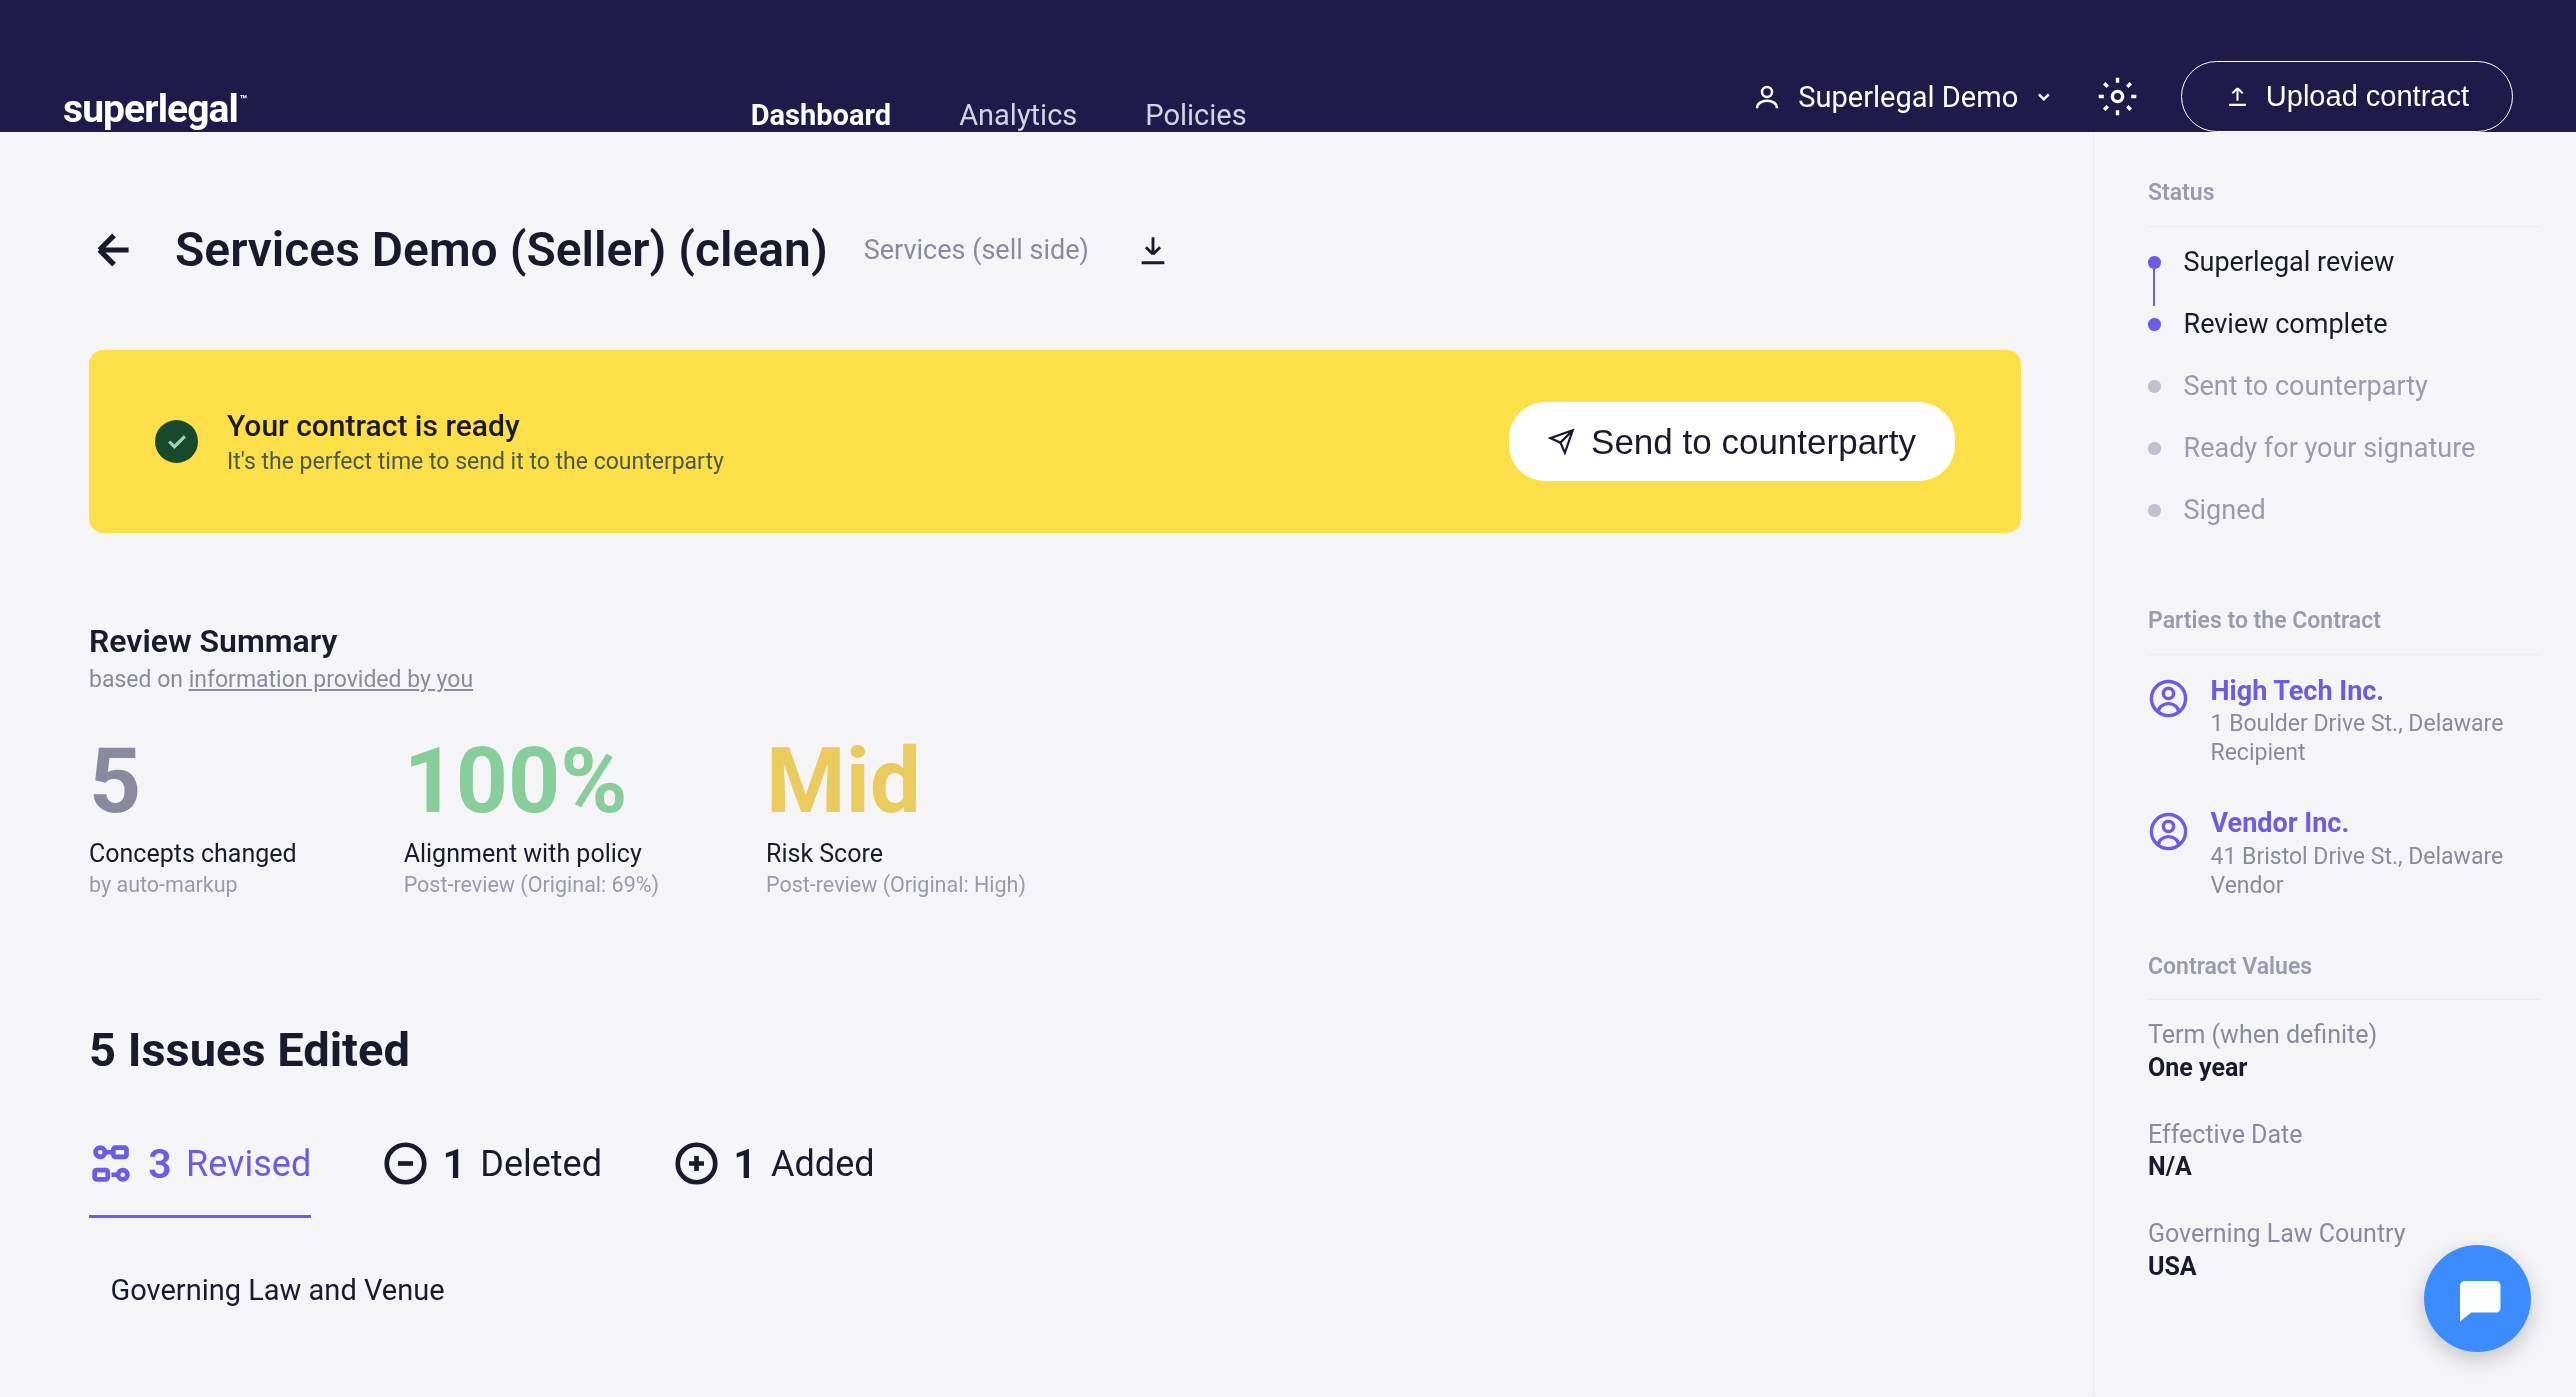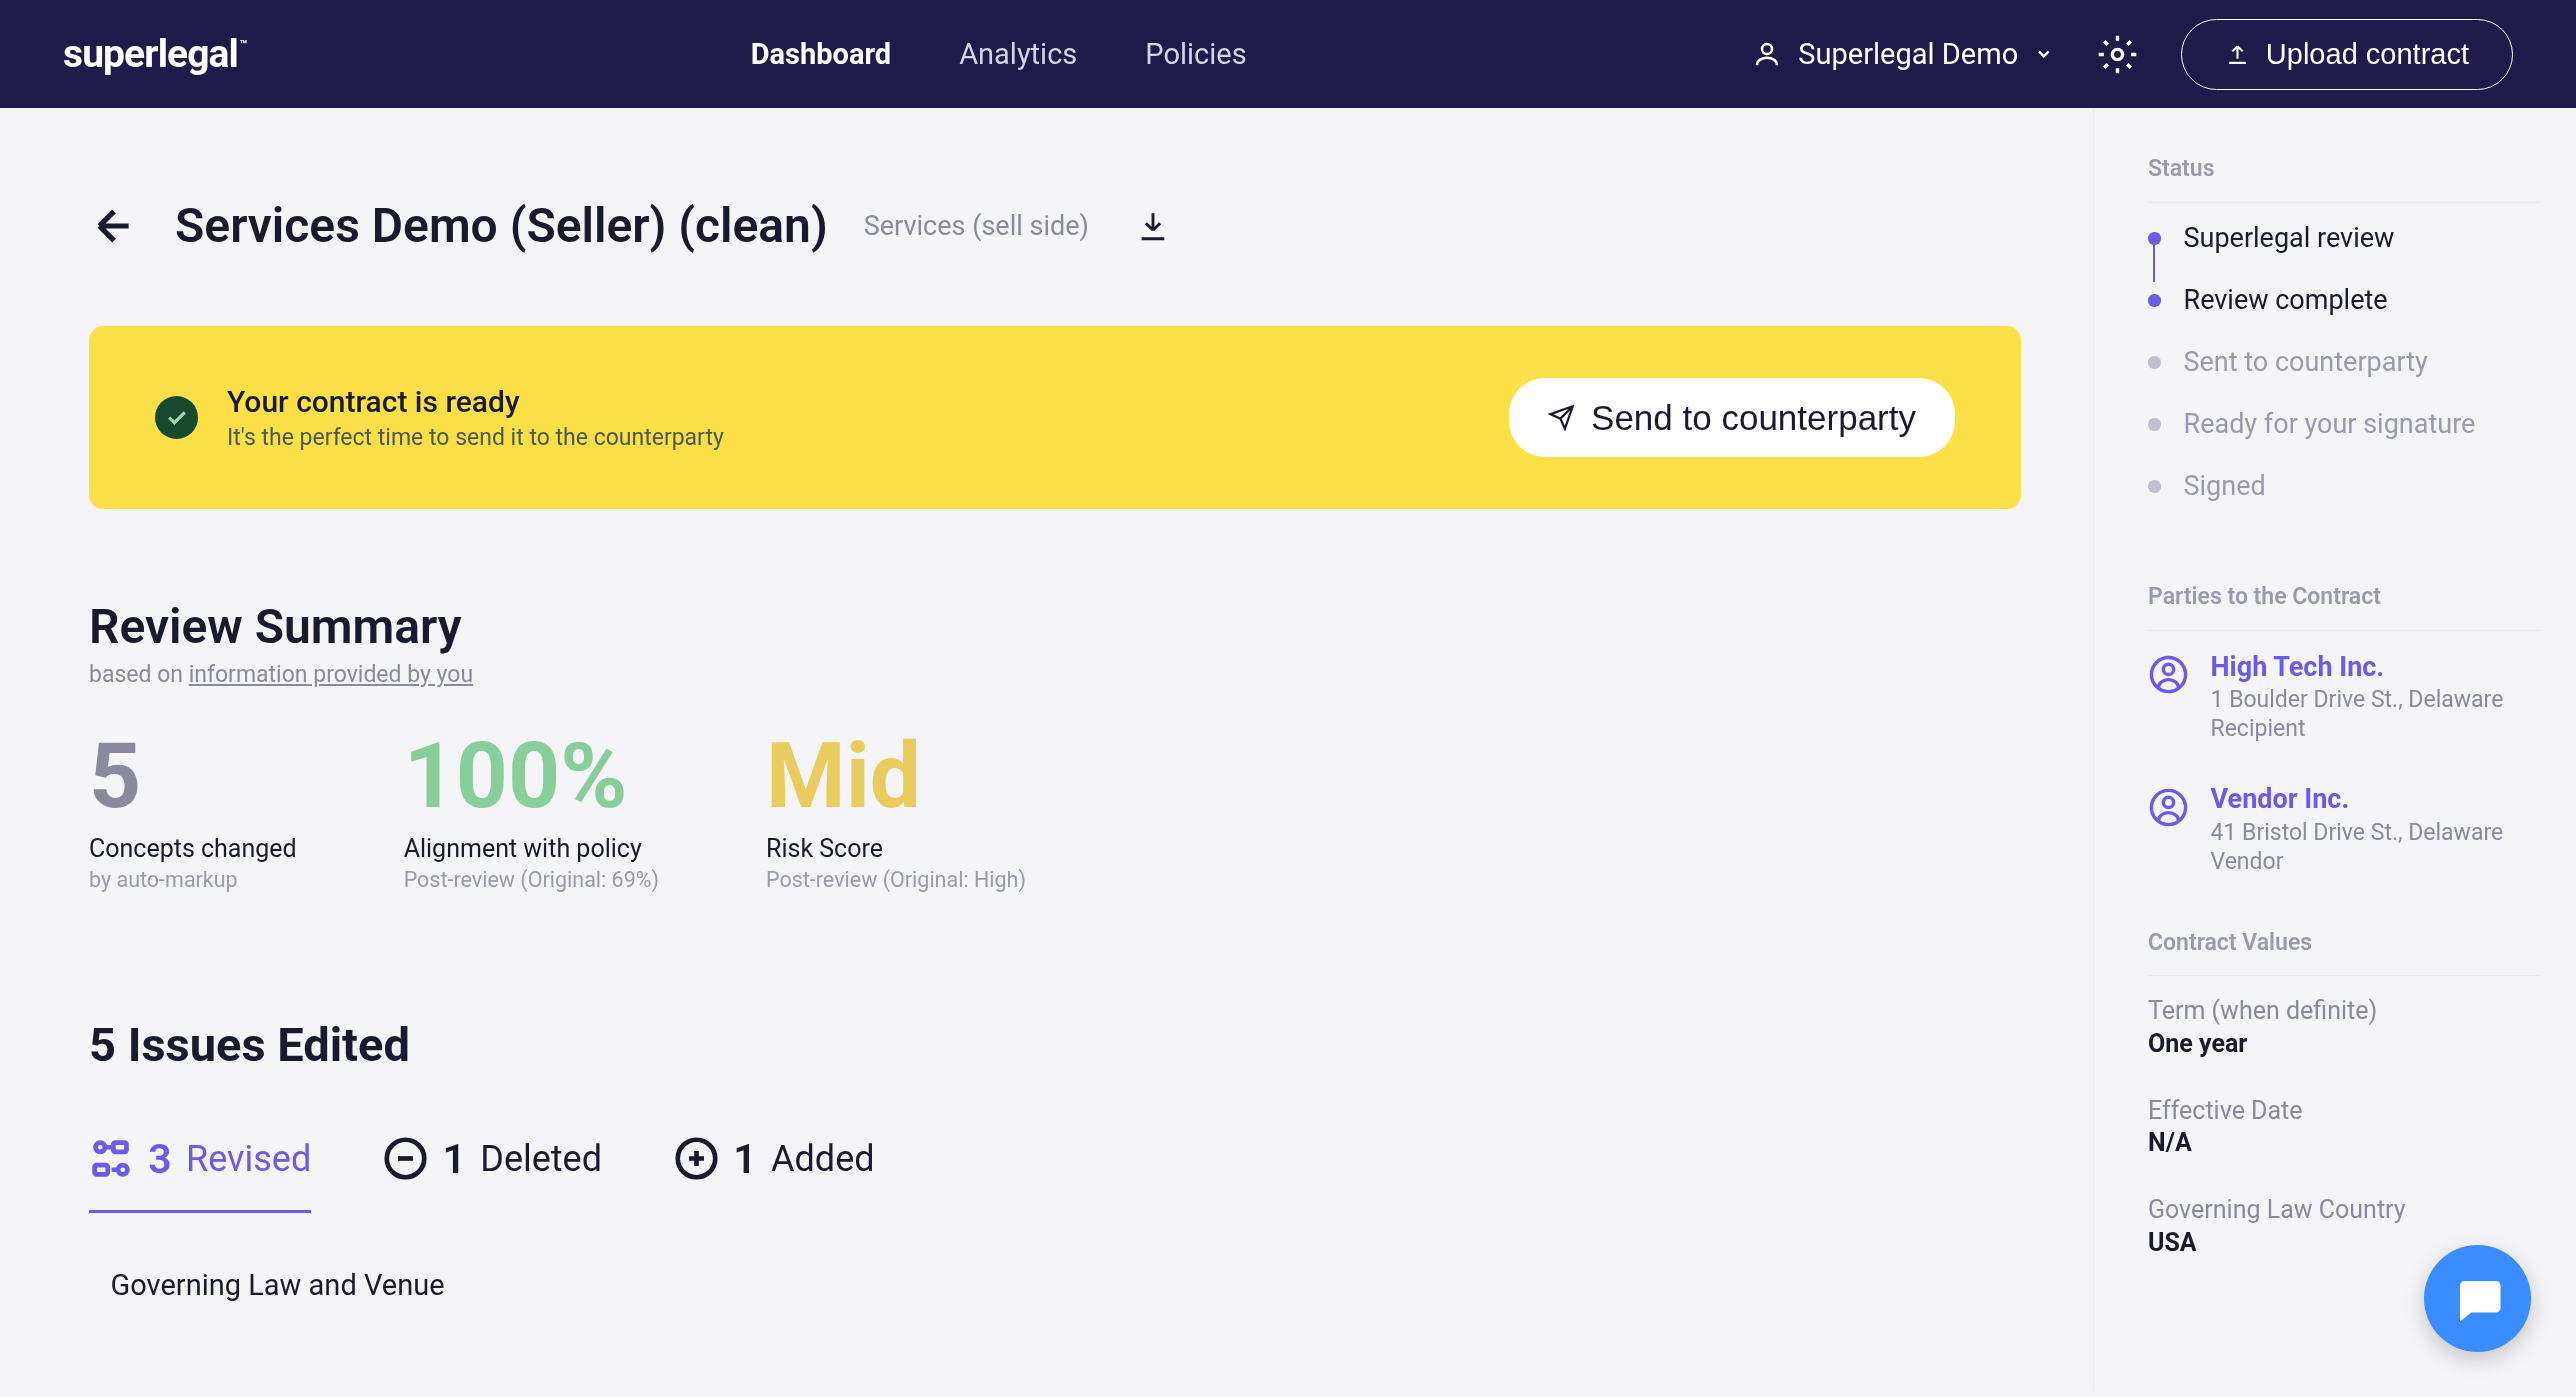--- a/index.html
+++ b/index.html
@@ -1,19 +1,19 @@
 <!DOCTYPE html>
 <html style="font-size:14.3px"><head>
 <meta charset="utf-8">
 <style>
 * { margin: 0; padding: 0; box-sizing: border-box; }
 body { font-family: -apple-system, BlinkMacSystemFont, "Segoe UI", Roboto, sans-serif; background: #f5f5f7; color: #1a1a2e; width: 2576px; height: 1397px; overflow: hidden; }
 
 
-.header { background: #1e1a4a; height: 108px; display: flex; align-items: center; padding: 0 63px; justify-content: space-between; }
+.header { background: #1e1a4a; height: 132px; display: flex; align-items: flex-end; padding: 0 63px; justify-content: space-between; }
 .logo { color: #fff; font-size: 39px; font-weight: 700; letter-spacing: -0.9px; position: relative; }
 .logo .tm { font-size: 12.5px; position: relative; top: -18px; left: 1.8px; }
 .nav { display: flex; gap: 68px; }
 .nav-item { color: #d5d3e3; font-size: 29px; cursor: pointer; }
 .nav-item.active { color: #fff; font-weight: 700; }
 .header-right { display: flex; align-items: center; gap: 43px; }
 .user-menu { display: flex; align-items: center; gap: 16px; color: #fff; font-size: 29px; cursor: pointer; }
 .user-icon { width: 30px; height: 30px; }
 .chevron { width: 19.7px; height: 19.7px; }
 .gear-icon { width: 41px; height: 41px; cursor: pointer; color: #fff; }
@@ -33,21 +33,21 @@
 
 
 .banner { background: #fde047; border-radius: 14.3px; padding: 52px 66px; display: flex; align-items: center; justify-content: space-between; margin-bottom: 89px; }
 .banner-left { display: flex; align-items: center; gap: 29px; }
 .banner-check { width: 43px; height: 43px; background: #174a2d; border-radius: 50%; display: flex; align-items: center; justify-content: center; color: #a1d7b0; flex-shrink: 0; }
 .banner-title { font-size: 30px; font-weight: 500; color: #1a1a2e; margin-bottom: 5.4px; }
 .banner-sub { font-size: 23px; color: #4a5a4f; }
 .banner-btn { background: #fff; border: none; border-radius: 36px; padding: 19.7px 39px; font-size: 35px; font-weight: 500; color: #1a1a2e; display: flex; align-items: center; gap: 16px; cursor: pointer; }
 
 
-.review-sum-title { font-size: 48px; font-weight: 600; margin-bottom: 5.4px; }
+.review-sum-title { font-size: 32px; font-weight: 600; margin-bottom: 5.4px; }
 .review-sum-sub { font-size: 23px; color: #8a8a9e; margin-bottom: 43px; }
 .review-sum-sub a { color: #8a8a9e; text-decoration: underline; }
 .metrics { display: flex; gap: 107px; margin-bottom: 125px; }
 .metric-val { font-size: 91px; font-weight: 700; line-height: 1; margin-bottom: 12.5px; }
 .metric-val.gray { color: #8a8a9e; }
 .metric-val.green { color: #88ce9b; }
 .metric-val.yellow { color: #e9cb5e; }
 .metric-label { font-size: 25px; color: #1a1a2e; margin-bottom: 3.6px; }
 .metric-sub { font-size: 21.5px; color: #9a9aae; }
 

